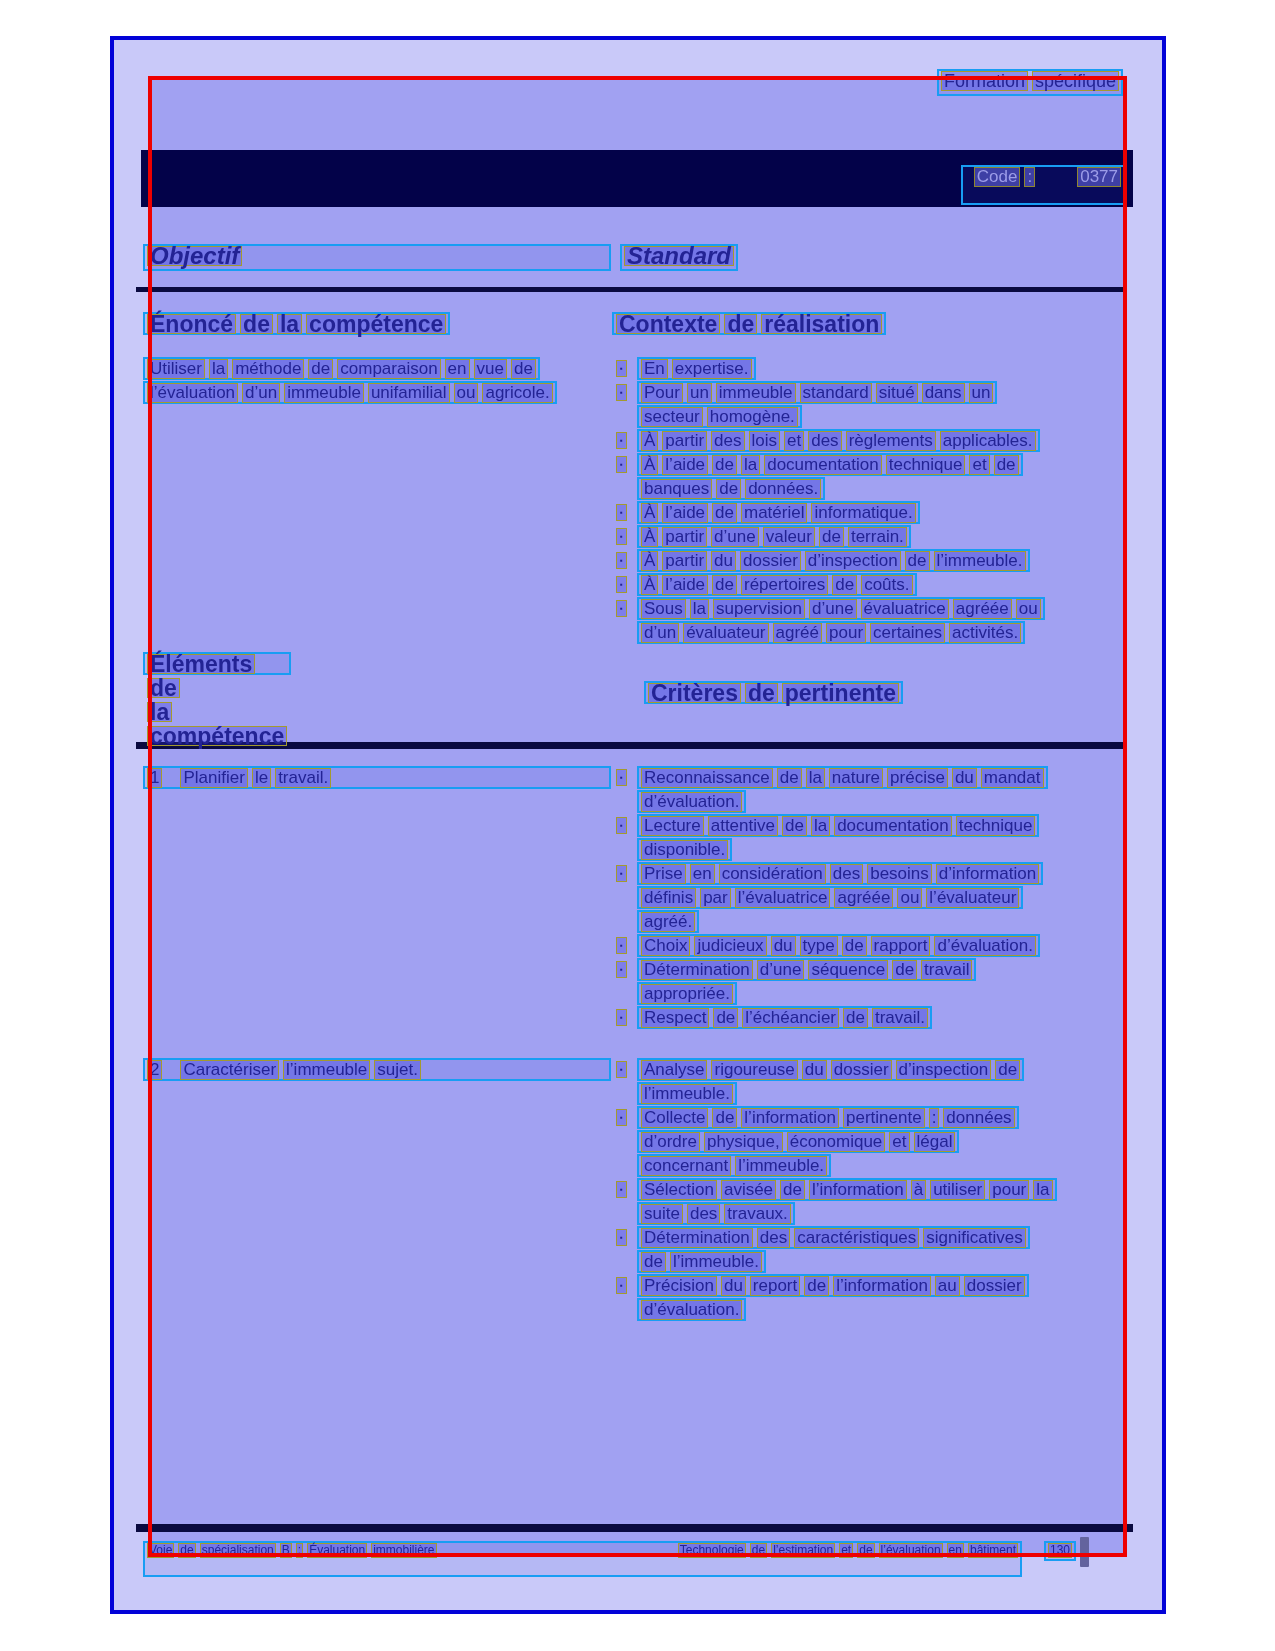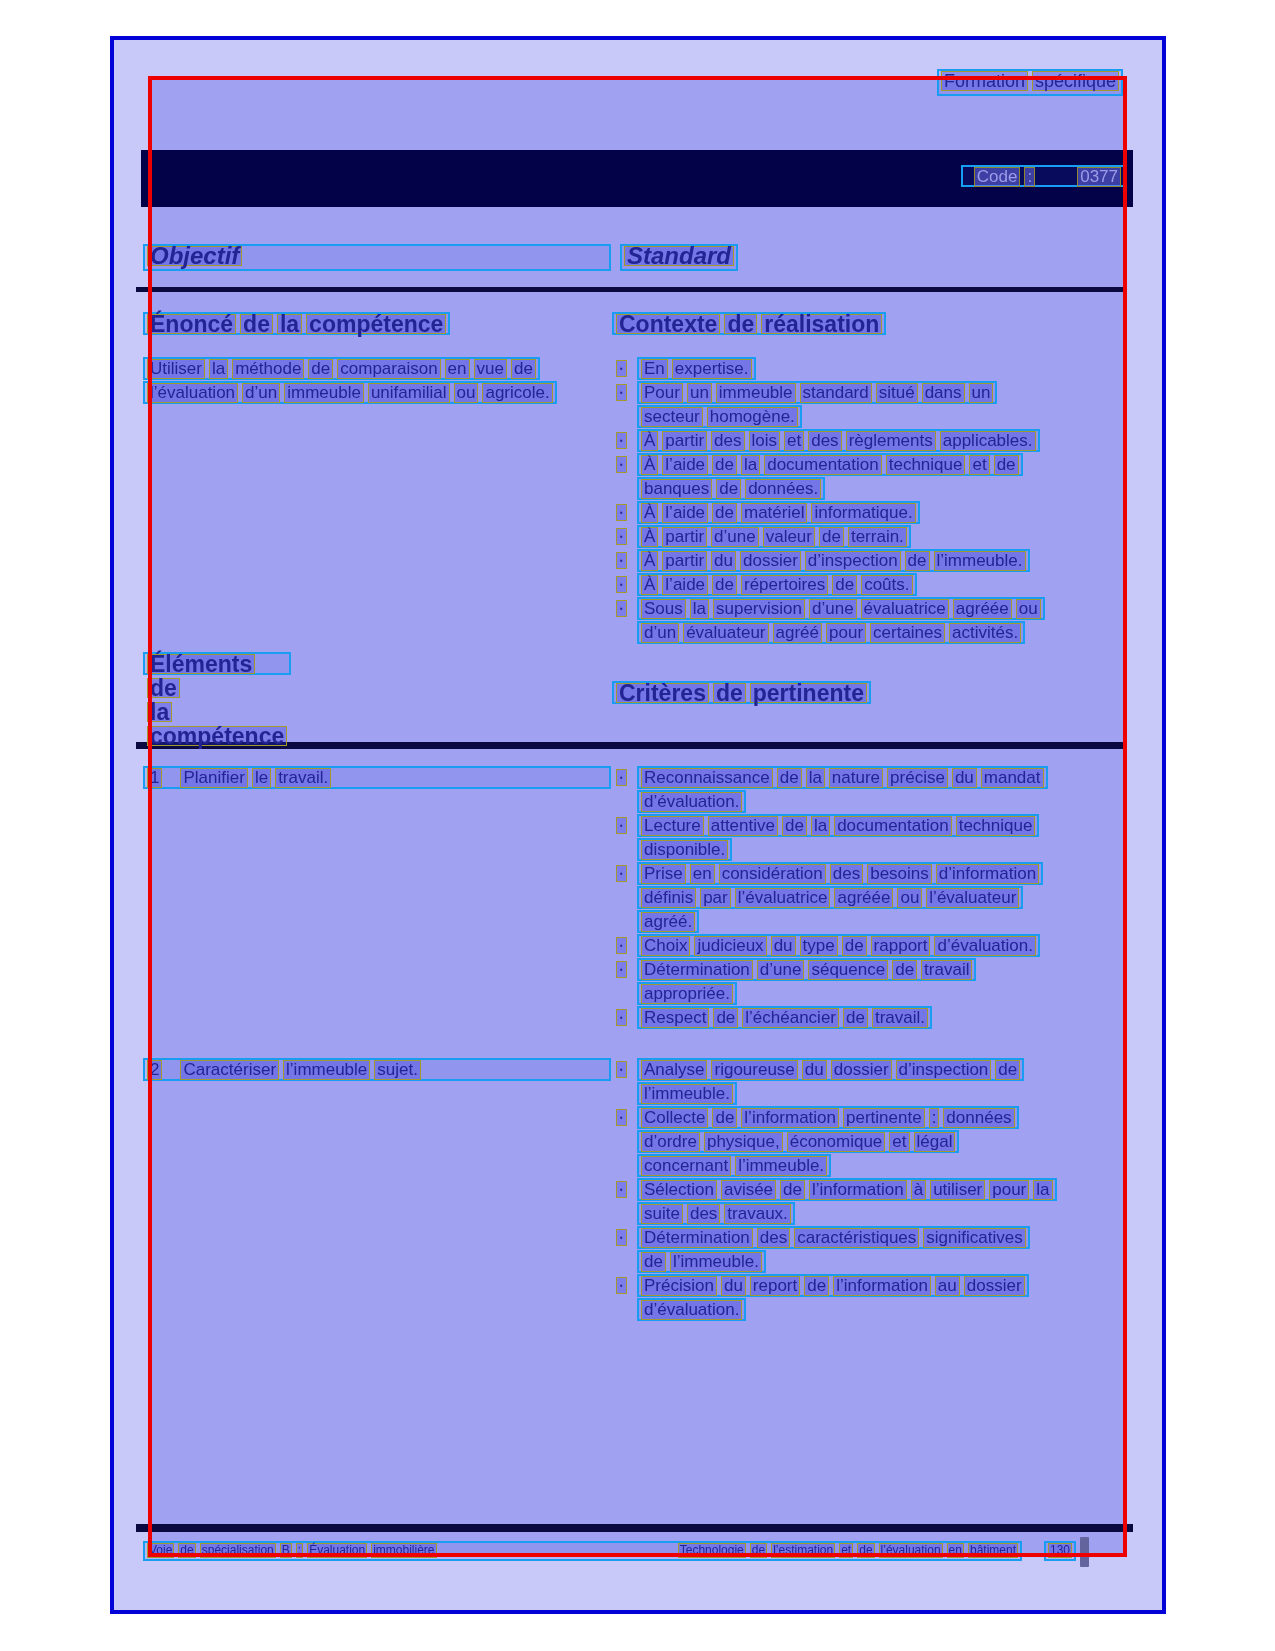--- a/index.html
+++ b/index.html
@@ -35,25 +35,25 @@
   .fs-foot{font-size:12px;}
   .b .word{font-weight:700;}
   .bi .word{font-weight:700;font-style:italic;}
   .zcontent{z-index:10;}
   .znote{z-index:12;}
   .brow{display:flex;align-items:flex-start;}
   .mcell{width:21px;flex:0 0 auto;display:flex;align-items:center;height:23px;}
   .bindent{width:21px;flex:0 0 auto;}
   .word.marker{font-size:8px;line-height:14px;padding:0 3px;height:15px;display:flex;align-items:center;}
   .bullet{display:block;}
-  .code-group{position:absolute;right:8px;top:15px;height:22px;padding-left:11px;}
+  .code-group{position:absolute;right:8px;top:15px;height:40px;padding-left:11px;}
   .code-group .word{color:var(--banner-text);background:rgba(115,115,240,0.50);border-color:#8f8630;font-size:17px;}
   .code-gap{width:34px;height:1px;}
   .numgap{width:10px;height:1px;}
-  .footer-line{height:20px;width:879px;}
+  .footer-line{height:36px;width:879px;}
   .footer-line .word,.footer-page .word{line-height:13px;padding:0 1px;}
   .footer-page{height:20px;}
   .fspacer{flex:1;}
   .caret-bar{left:1080px;top:1537px;width:9px;height:30px;background:var(--caret);z-index:35;border-radius:1px;}
 </style>
 </head>
 <body>
 
 <div class="canvas">
 
@@ -286,21 +286,21 @@
         </div>
       </div>
     </div>
 
   <div class="abs line fs-title b zcontent" style="left:143px;top:652px;flex-direction:column;">
       <span class="word">Éléments</span>
       <span class="word">de</span>
       <span class="word">la</span>
       <span class="word">compétence</span>
     </div>
-  <div class="abs line fs-title b zcontent" style="left:612px;top:681px;">
+  <div class="abs line fs-title b zcontent" style="left:644px;top:681px;">
       <span class="word">Critères</span>
       <span class="word">de</span>
       <span class="word">pertinente</span>
     </div>
   <div class="abs rule" style="left:136px;top:742px;width:988px;height:7px;"></div>
 
   <div class="abs line wide fs-body zcontent" style="left:143px;top:766px;">
     <span class="wl">
         <span class="word">1</span>
       </span>

